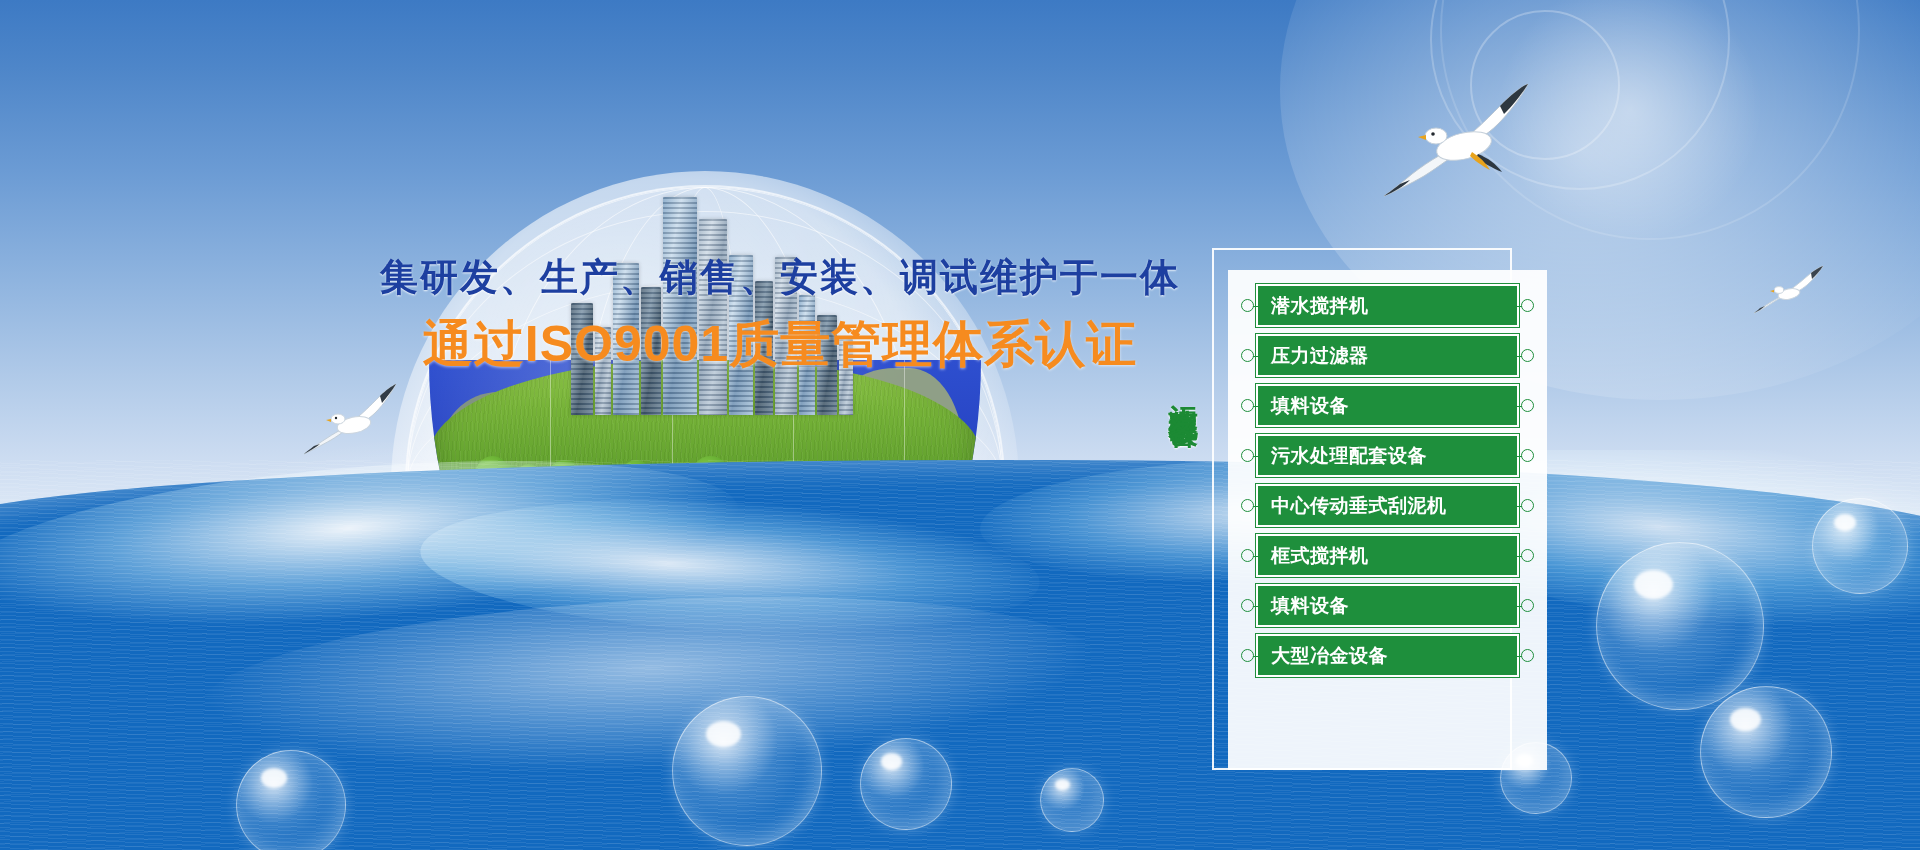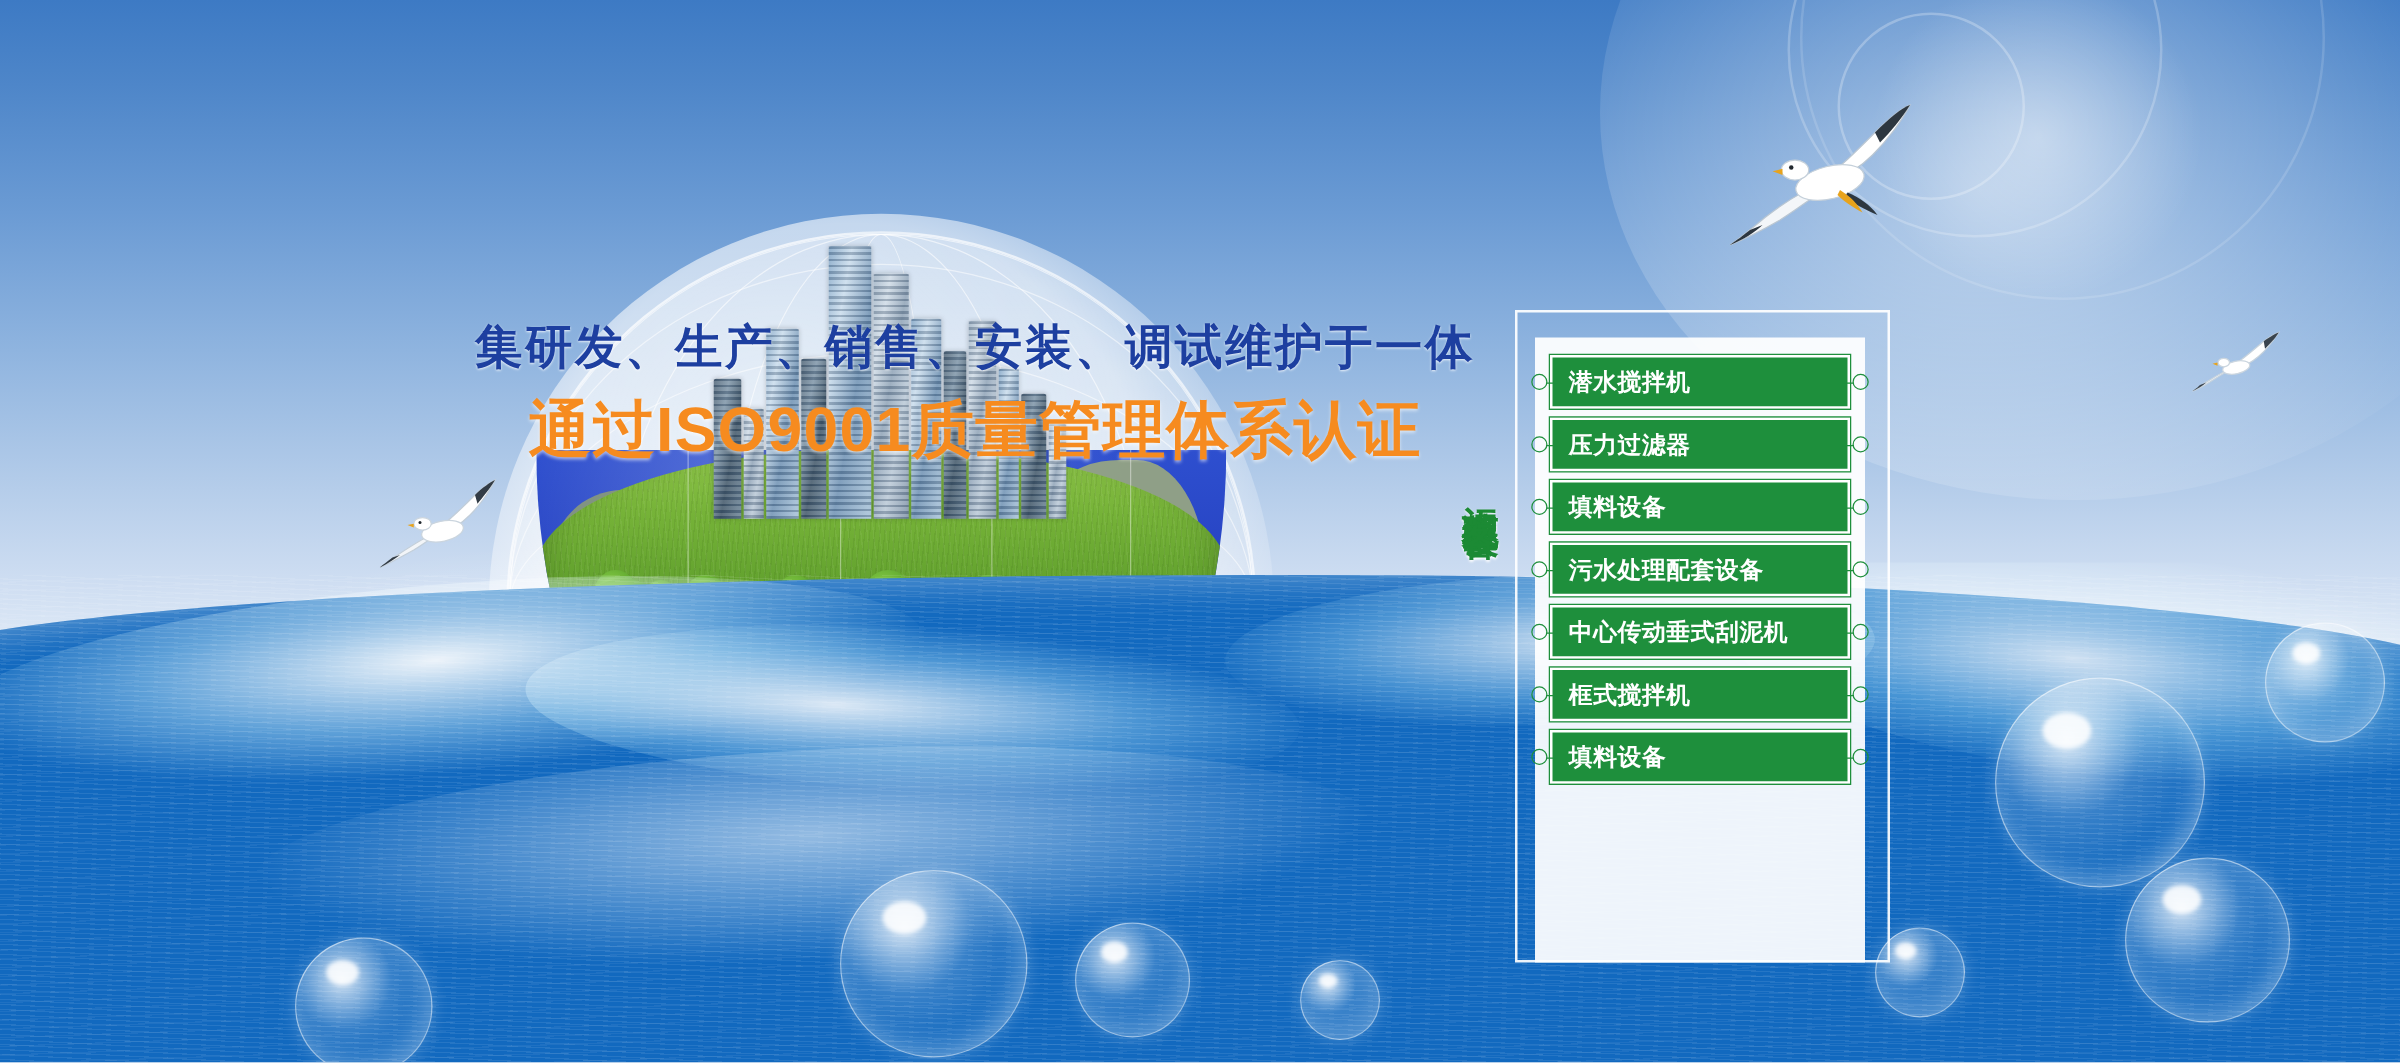--- a/index.html
+++ b/index.html
@@ -163,23 +163,23 @@
     margin-top:8px;font-size:50px;font-weight:700;letter-spacing:1px;color:#F68B1F;
     text-shadow:0 1px 3px rgba(255,255,255,.6);white-space:nowrap;
   }
 
   
   .panel-outer{
     position:absolute;left:1212px;top:248px;width:300px;height:522px;
     border:2px solid rgba(255,255,255,.92);
   }
   .panel-inner{
-    position:absolute;left:1228px;top:270px;width:264px;height:500px;
+    position:absolute;left:1228px;top:270px;width:319px;height:500px;
     background:rgba(255,255,255,.93);
-    padding:14px 12px;
+    padding:14px 28px;
   }
   .vert-label{
     position:absolute;left:1168px;top:382px;
     writing-mode:vertical-rl;text-orientation:upright;
     font-size:29px;font-weight:700;color:#1c8a34;line-height:1.06;
     letter-spacing:2px;
     text-shadow:0 1px 2px rgba(255,255,255,.9);
   }
   .prod-list{display:flex;flex-direction:column;gap:7px;}
   .prod-item{
@@ -385,16 +385,21 @@
         <div class="prod-item">
           <span class="tail left"></span>
           <span>框式搅拌机</span>
           <span class="tail right"></span>
         </div>
         <div class="prod-item">
           <span class="tail left"></span>
           <span>填料设备</span>
           <span class="tail right"></span>
         </div>
+        <div class="prod-item">
+          <span class="tail left"></span>
+          <span>大型冶金设备</span>
+          <span class="tail right"></span>
+        </div>
       </div>
   </div>
 
 </div>
 
 </body></html>

